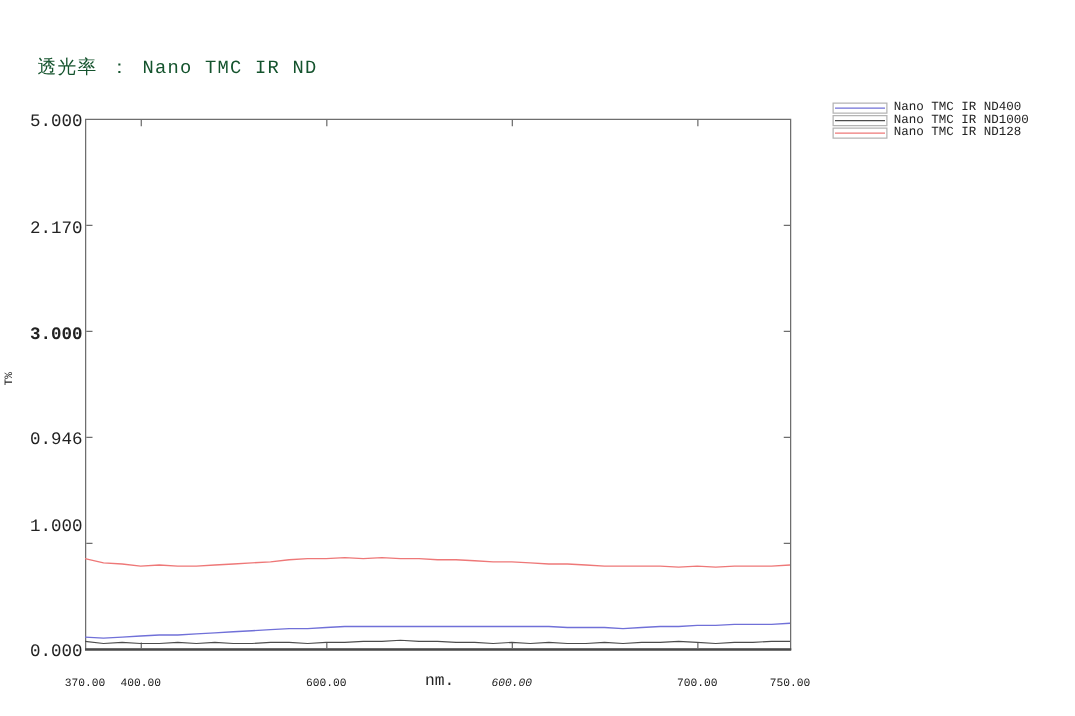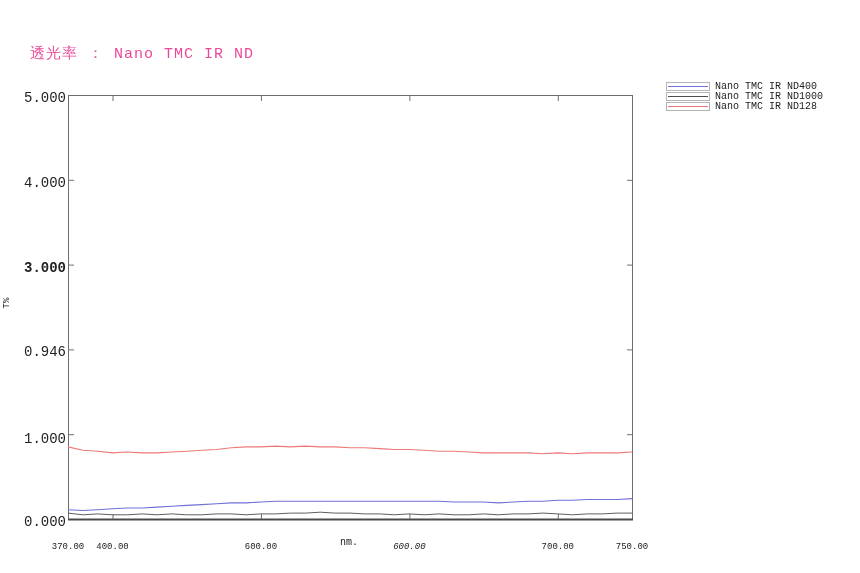--- a/index.html
+++ b/index.html
@@ -1,27 +1,27 @@
 <!DOCTYPE html>
 <html><head>
 <meta charset="utf-8">
 <style>
   html,body{margin:0;padding:0;background:#fff;}
   body{width:860px;height:573px;position:relative;overflow:hidden;
        font-family:"Liberation Mono","DejaVu Sans Mono",monospace;}
   .canvas{position:absolute;inset:0;background:#ffffff;}
-  .chart-title{position:absolute;left:30px;top:44px;font-size:15px;color:#ec4899;
+  .chart-title{position:absolute;left:30px;top:44px;font-size:15px;color:#14532d;
                letter-spacing:1px;white-space:nowrap;}
   #plot{position:absolute;left:0;top:0;}
   #yticks,#xticks{position:absolute;inset:0;pointer-events:none;}
   .ytick{position:absolute;left:24px;width:40px;text-align:right;
          font-size:14px;color:#222;}
   .xtick{position:absolute;top:524px;width:42px;text-align:center;
          font-size:9px;color:#222;margin-top:18px;}
-  .x-axis-label{position:absolute;left:340px;top:537px;font-size:10px;color:#222;}
+  .x-axis-label{position:absolute;left:340px;top:537px;font-size:13px;color:#222;}
   .y-axis-label{position:absolute;left:2px;top:298px;font-size:9px;color:#222;
                 transform:rotate(-90deg);transform-origin:center;}
   #legend{position:absolute;left:666px;top:82px;display:flex;
           flex-direction:column;gap:1px;}
   .legend-row{display:flex;align-items:center;height:9px;}
   .swatch{position:relative;width:42px;height:7px;border:1px solid #b4b4b4;
           background:#fff;flex:none;box-sizing:content-box;}
   .swatch-line{position:absolute;left:1px;right:1px;top:3px;height:1px;}
   .legend-label{margin-left:5px;font-size:10px;color:#222;white-space:nowrap;}
 </style>
@@ -52,24 +52,24 @@
       <line x1="632" y1="265.1" x2="627" y2="265.1" stroke="#6e6e6e"></line>
       <line x1="69" y1="180.29999999999995" x2="74" y2="180.29999999999995" stroke="#6e6e6e"></line>
       <line x1="632" y1="180.29999999999995" x2="627" y2="180.29999999999995" stroke="#6e6e6e"></line>
       <polyline points="68.0,509.7 82.8,510.5 97.7,509.7 112.5,508.8 127.4,508.0 142.2,508.0 157.1,507.1 171.9,506.3 186.7,505.4 201.6,504.6 216.4,503.7 231.3,502.9 246.1,502.9 260.9,502.0 275.8,501.2 290.6,501.2 305.5,501.2 320.3,501.2 335.2,501.2 350.0,501.2 364.8,501.2 379.7,501.2 394.5,501.2 409.4,501.2 424.2,501.2 439.1,501.2 453.9,502.0 468.7,502.0 483.6,502.0 498.4,502.9 513.3,502.0 528.1,501.2 542.9,501.2 557.8,500.3 572.6,500.3 587.5,499.5 602.3,499.5 617.2,499.5 632.0,498.6" fill="none" stroke="#7070d8" stroke-width="1.1"></polyline>
       <polyline points="68.0,513.1 82.8,514.8 97.7,513.9 112.5,514.8 127.4,514.8 142.2,513.9 157.1,514.8 171.9,513.9 186.7,514.8 201.6,514.8 216.4,513.9 231.3,513.9 246.1,514.8 260.9,513.9 275.8,513.9 290.6,513.1 305.5,513.1 320.3,512.2 335.2,513.1 350.0,513.1 364.8,513.9 379.7,513.9 394.5,514.8 409.4,513.9 424.2,514.8 439.1,513.9 453.9,514.8 468.7,514.8 483.6,513.9 498.4,514.8 513.3,513.9 528.1,513.9 542.9,513.1 557.8,513.9 572.6,514.8 587.5,513.9 602.3,513.9 617.2,513.1 632.0,513.1" fill="none" stroke="#4d4d4d" stroke-width="0.9"></polyline>
       <polyline points="68.0,446.9 82.8,450.3 97.7,451.2 112.5,452.9 127.4,452.0 142.2,452.9 157.1,452.9 171.9,452.0 186.7,451.2 201.6,450.3 216.4,449.5 231.3,447.8 246.1,446.9 260.9,446.9 275.8,446.1 290.6,446.9 305.5,446.1 320.3,446.9 335.2,446.9 350.0,447.8 364.8,447.8 379.7,448.6 394.5,449.5 409.4,449.5 424.2,450.3 439.1,451.2 453.9,451.2 468.7,452.0 483.6,452.9 498.4,452.9 513.3,452.9 528.1,452.9 542.9,453.7 557.8,452.9 572.6,453.7 587.5,452.9 602.3,452.9 617.2,452.9 632.0,452.0" fill="none" stroke="#ee7878" stroke-width="1.1"></polyline>
     </svg>
 
   <div id="yticks">
       <span class="ytick" style="top: 514px;">0.000</span>
-      <span class="ytick" style="top: 431px;">1.000</span>
+      <span class="ytick" style="top: 414px;">1.000</span>
       <span class="ytick" style="top: 344.4px;">0.946</span>
       <span class="ytick" style="top: 259.6px; font-weight: bold;">3.000</span>
-      <span class="ytick" style="top: 174.8px;">4.000</span>
+      <span class="ytick" style="top: 174.8px;">2.170</span>
       <span class="ytick" style="top: 90px;">5.000</span>
     </div>
   <div id="xticks">
       <span class="xtick" style="left: 47px;">370.00</span>
       <span class="xtick" style="left: 91.5263px;">400.00</span>
       <span class="xtick" style="left: 239.947px;">600.00</span>
       <span class="xtick" style="left: 388.368px; font-style: italic;">600.00</span>
       <span class="xtick" style="left: 536.789px;">700.00</span>
       <span class="xtick" style="left: 611px;">750.00</span>
     </div>

